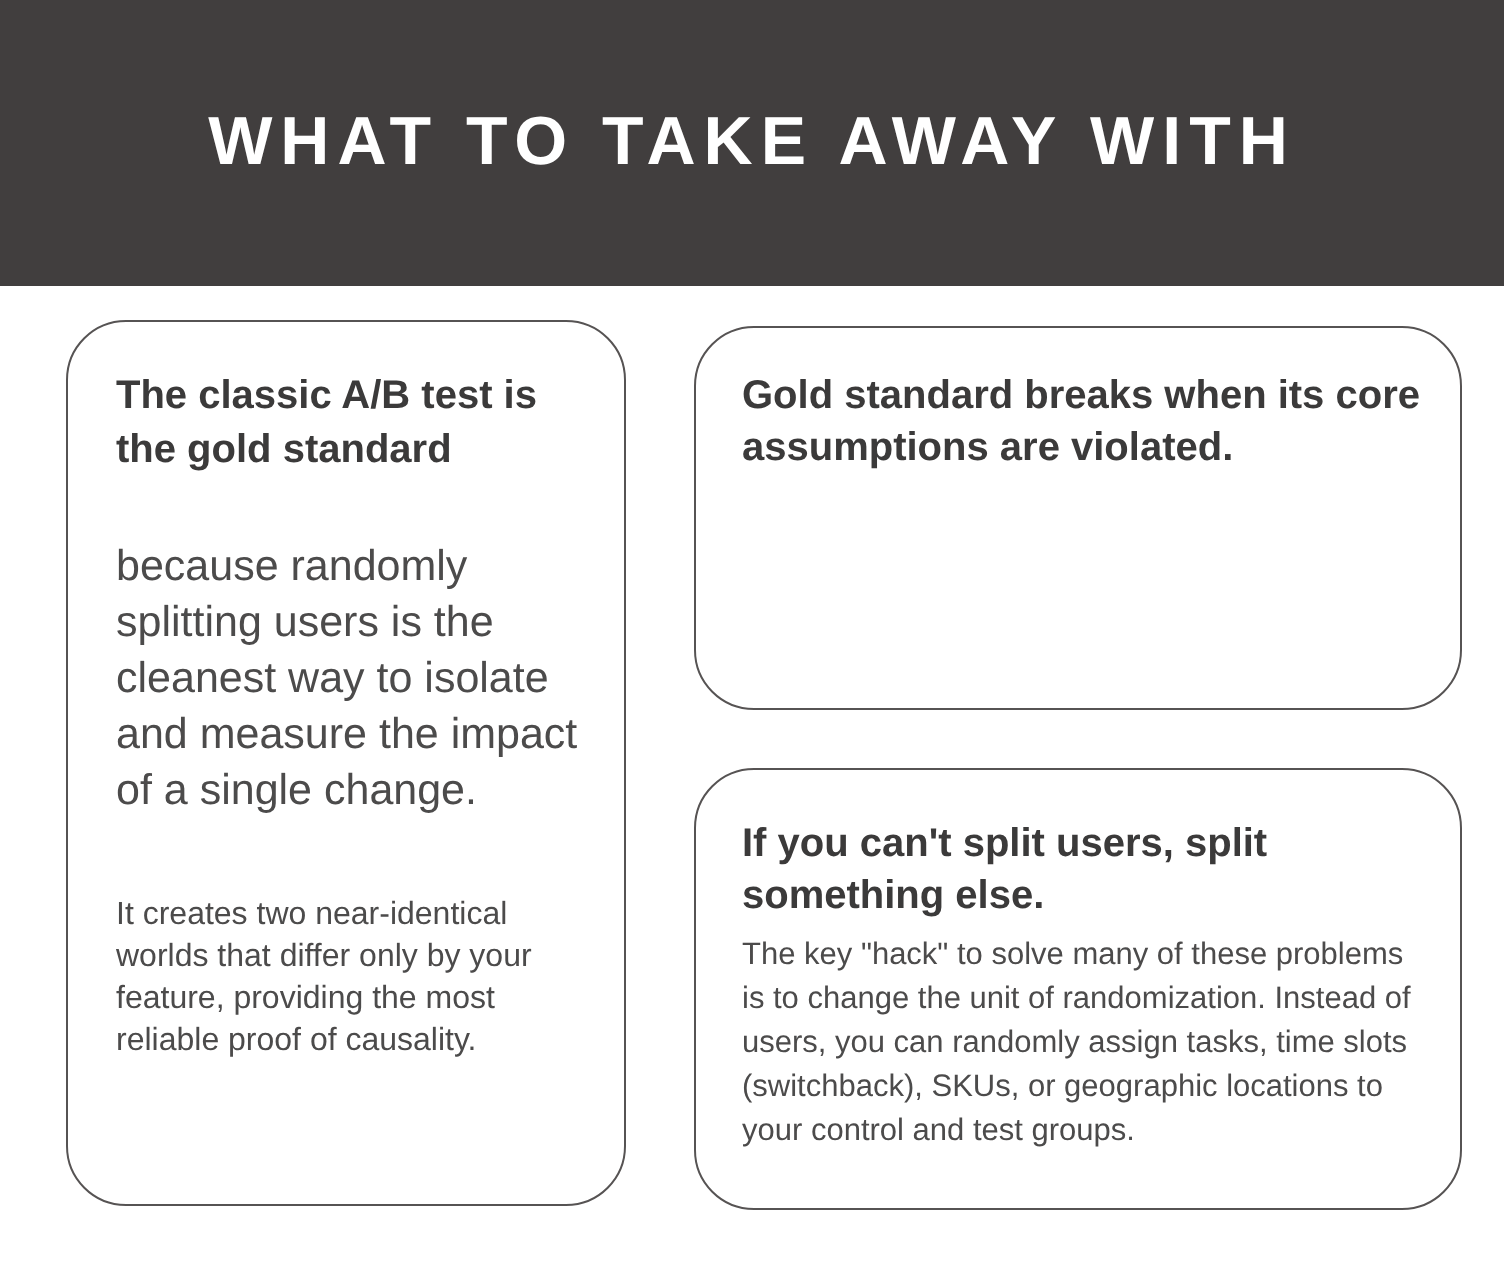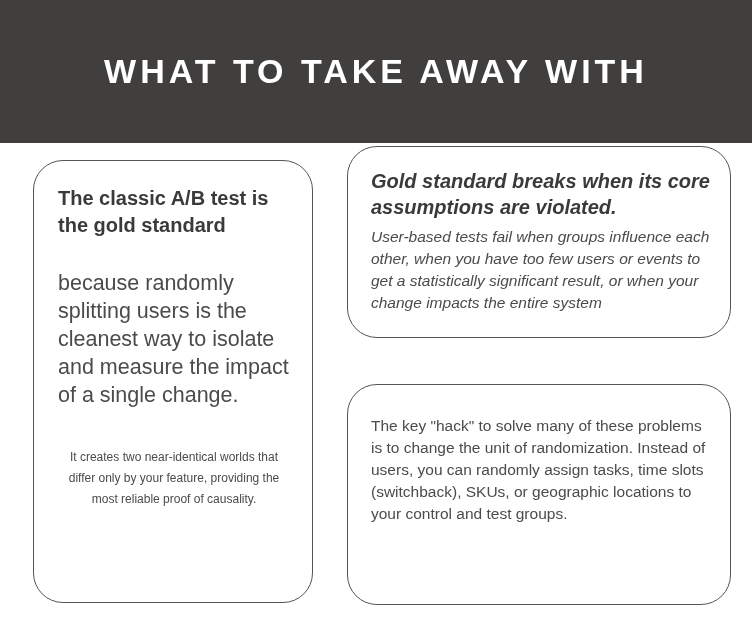--- a/index.html
+++ b/index.html
@@ -46,25 +46,24 @@
   }
   .card-left {
     left: 33px;
     top: 160px;
     width: 280px;
     height: 443px;
     padding: 24px 22px 0 24px;
   }
   .card-top-right {
     left: 347px;
-    top: 146px;
+    top: 163px;
     width: 384px;
     height: 192px;
     padding: 21px 20px 0 23px;
-    font-style: italic;
   }
   .card-bottom-right {
     left: 347px;
     top: 384px;
     width: 384px;
     height: 221px;
     padding: 24px 20px 0 23px;
   }
   .card-heading {
     color: #3b3a3a;
@@ -78,24 +77,23 @@
     line-height: 26px;
   }
   .lead-text {
     color: #4c4b4b;
     font-size: 21.5px;
     line-height: 28px;
     margin: 30px 0 14px 0;
   }
   .small-text {
     color: #4c4b4b;
-    font-size: 12px;
+    font-size: 16px;
     line-height: 21px;
     margin: 38px 0 0 0;
-    text-align: center;
   }
   .body-text {
     color: #4c4b4b;
     font-size: 15.5px;
     line-height: 22px;
     margin: 6px 0 0 0;
   }
 </style>
 </head>
 <body>
@@ -107,20 +105,20 @@
   </div>
 
   <div class="card card-left">
     <h2 class="card-heading">The classic A/B test is the gold standard</h2>
     <p class="lead-text">because randomly splitting users is the cleanest way to isolate and measure the impact of a single change.</p>
     <p class="small-text">It creates two near-identical worlds that differ only by your feature, providing the most reliable proof of causality.</p>
   </div>
 
   <div class="card card-top-right">
     <h2 class="card-heading">Gold standard breaks when its core assumptions are violated.</h2>
-    <p class="body-text">User-based tests fail when groups influence each other, when you have too few users or events to get a statistically significant result, or when your change impacts the entire system</p>
   </div>
 
   <div class="card card-bottom-right">
+    <h2 class="card-heading">If you can't split users, split something else.</h2>
     <p class="body-text">The key "hack" to solve many of these problems is to change the unit of randomization. Instead of users, you can randomly assign tasks, time slots (switchback), SKUs, or geographic locations to your control and test groups.</p>
   </div>
 
 </div>
 
 </body></html>

